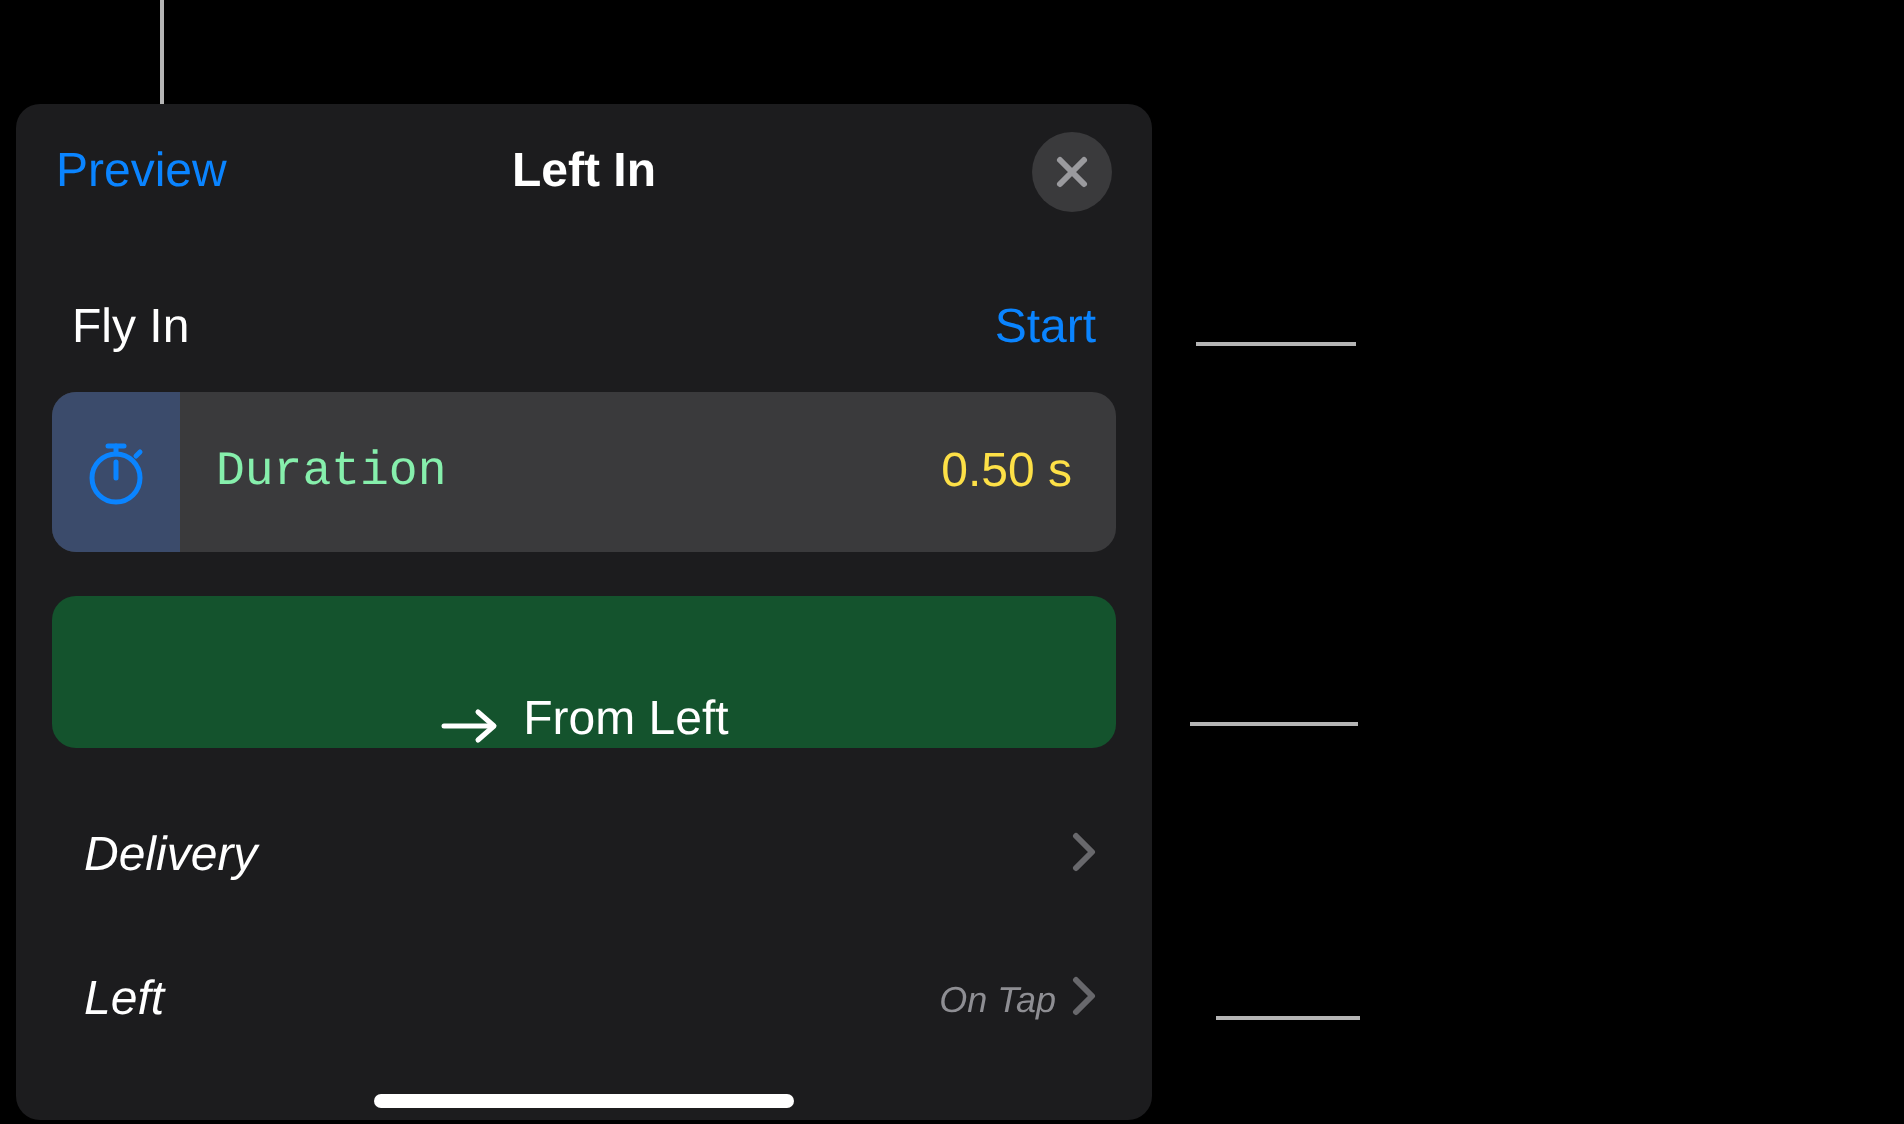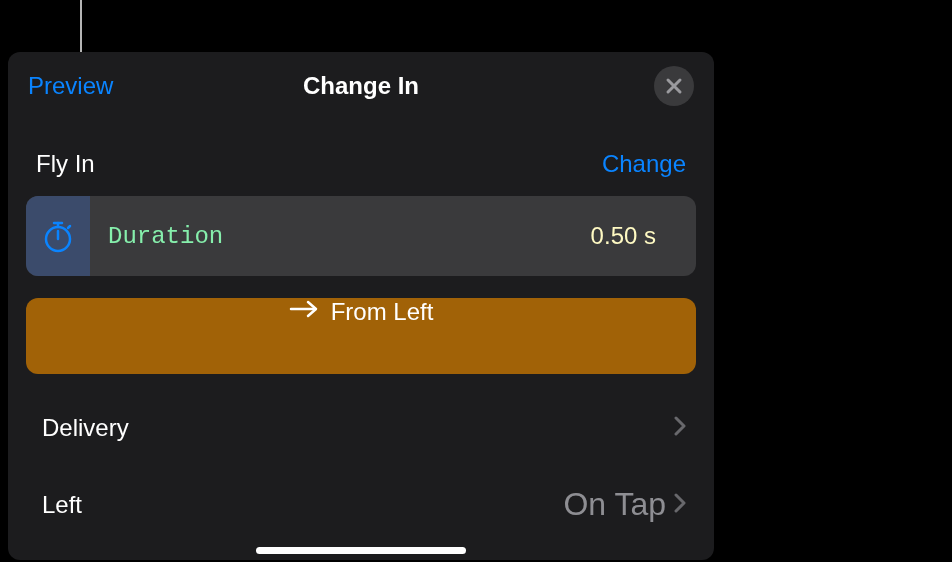--- a/index.html
+++ b/index.html
@@ -12,21 +12,21 @@
       font-family: -apple-system, BlinkMacSystemFont, 'Segoe UI', Helvetica, Arial, sans-serif;
       width: 952px;
       height: 562px;
       position: relative;
       overflow: hidden;
     }
     .panel {
       position: absolute;
       left: 8px;
       top: 52px;
-      width: 706px;
+      width: 568px;
       height: 508px;
       background: #1c1c1e;
       border-radius: 12px;
       overflow: hidden;
     }
     .panel-header {
       display: flex;
       align-items: center;
       justify-content: space-between;
       padding: 14px 20px 12px 20px;
@@ -102,62 +102,63 @@
       height: 36px;
     }
     .duration-label {
       color: #86efac;
       font-size: 24px;
       padding-left: 18px;
       flex: 1;
       font-family: Liberation Mono, monospace;
     }
     .duration-value {
-      color: #fef9c3;
-      font-size: 24px;
-      padding-right: 40px;
+      color: #fde047;
+      font-size: 24px;
+      padding-right: 22px;
     }
     .direction-row {
       display: flex;
-      align-items: flex-start;
+      align-items: flex-end;
       justify-content: center;
-      background: #a16207;
+      background: #14532d;
       border-radius: 12px;
       height: 76px;
       gap: 12px;
       cursor: pointer;
       margin-bottom: 18px;
     }
     .direction-row svg {
       width: 30px;
       height: 22px;
     }
     .direction-label {
       color: #fff;
       font-size: 24px;
     }
     .list-row {
       display: flex;
       align-items: center;
       justify-content: space-between;
       padding: 22px 10px 22px 16px;
       cursor: pointer;
+      font-style: italic;
     }
     .list-row-label {
       color: #fff;
       font-size: 24px;
     }
     .list-row-right {
       display: flex;
       align-items: center;
       gap: 8px;
     }
     .list-row-value {
       color: #8e8e93;
-      font-size: 32px;
+      font-size: 18px;
     }
     .chevron svg {
       width: 12px;
       height: 20px;
     }
     .home-indicator {
       position: absolute;
       bottom: 6px;
       left: 50%;
       transform: translateX(-50%);
@@ -201,31 +202,31 @@
 
 <div class="callout callout-top"></div>
 <div class="callout callout-change"></div>
 <div class="callout callout-direction"></div>
 <div class="callout callout-start"></div>
 
 <div class="panel">
 
   <div class="panel-header">
     <div class="preview-btn">Preview</div>
-    <div class="panel-title">Change In</div>
+    <div class="panel-title">Left In</div>
     <div class="close-btn">
       <svg viewBox="0 0 18 18">
         <path d="M3 3 L15 15 M15 3 L3 15" stroke="#9a9a9e" stroke-width="3" stroke-linecap="round" fill="none"></path>
       </svg>
     </div>
   </div>
 
   <div class="section-header">
     <div class="section-title">Fly In</div>
-    <div class="change-btn">Change</div>
+    <div class="change-btn">Start</div>
   </div>
 
   <div class="row-group">
 
     <div class="duration-row">
       <div class="duration-icon-box">
         <svg viewBox="0 0 36 36">
           <circle cx="18" cy="21" r="12" stroke="#0a84ff" stroke-width="2.5" fill="none"></circle>
           <line x1="18" y1="21" x2="18" y2="13" stroke="#0a84ff" stroke-width="2.5" stroke-linecap="round"></line>
           <line x1="14" y1="5" x2="22" y2="5" stroke="#0a84ff" stroke-width="2.5" stroke-linecap="round"></line>

